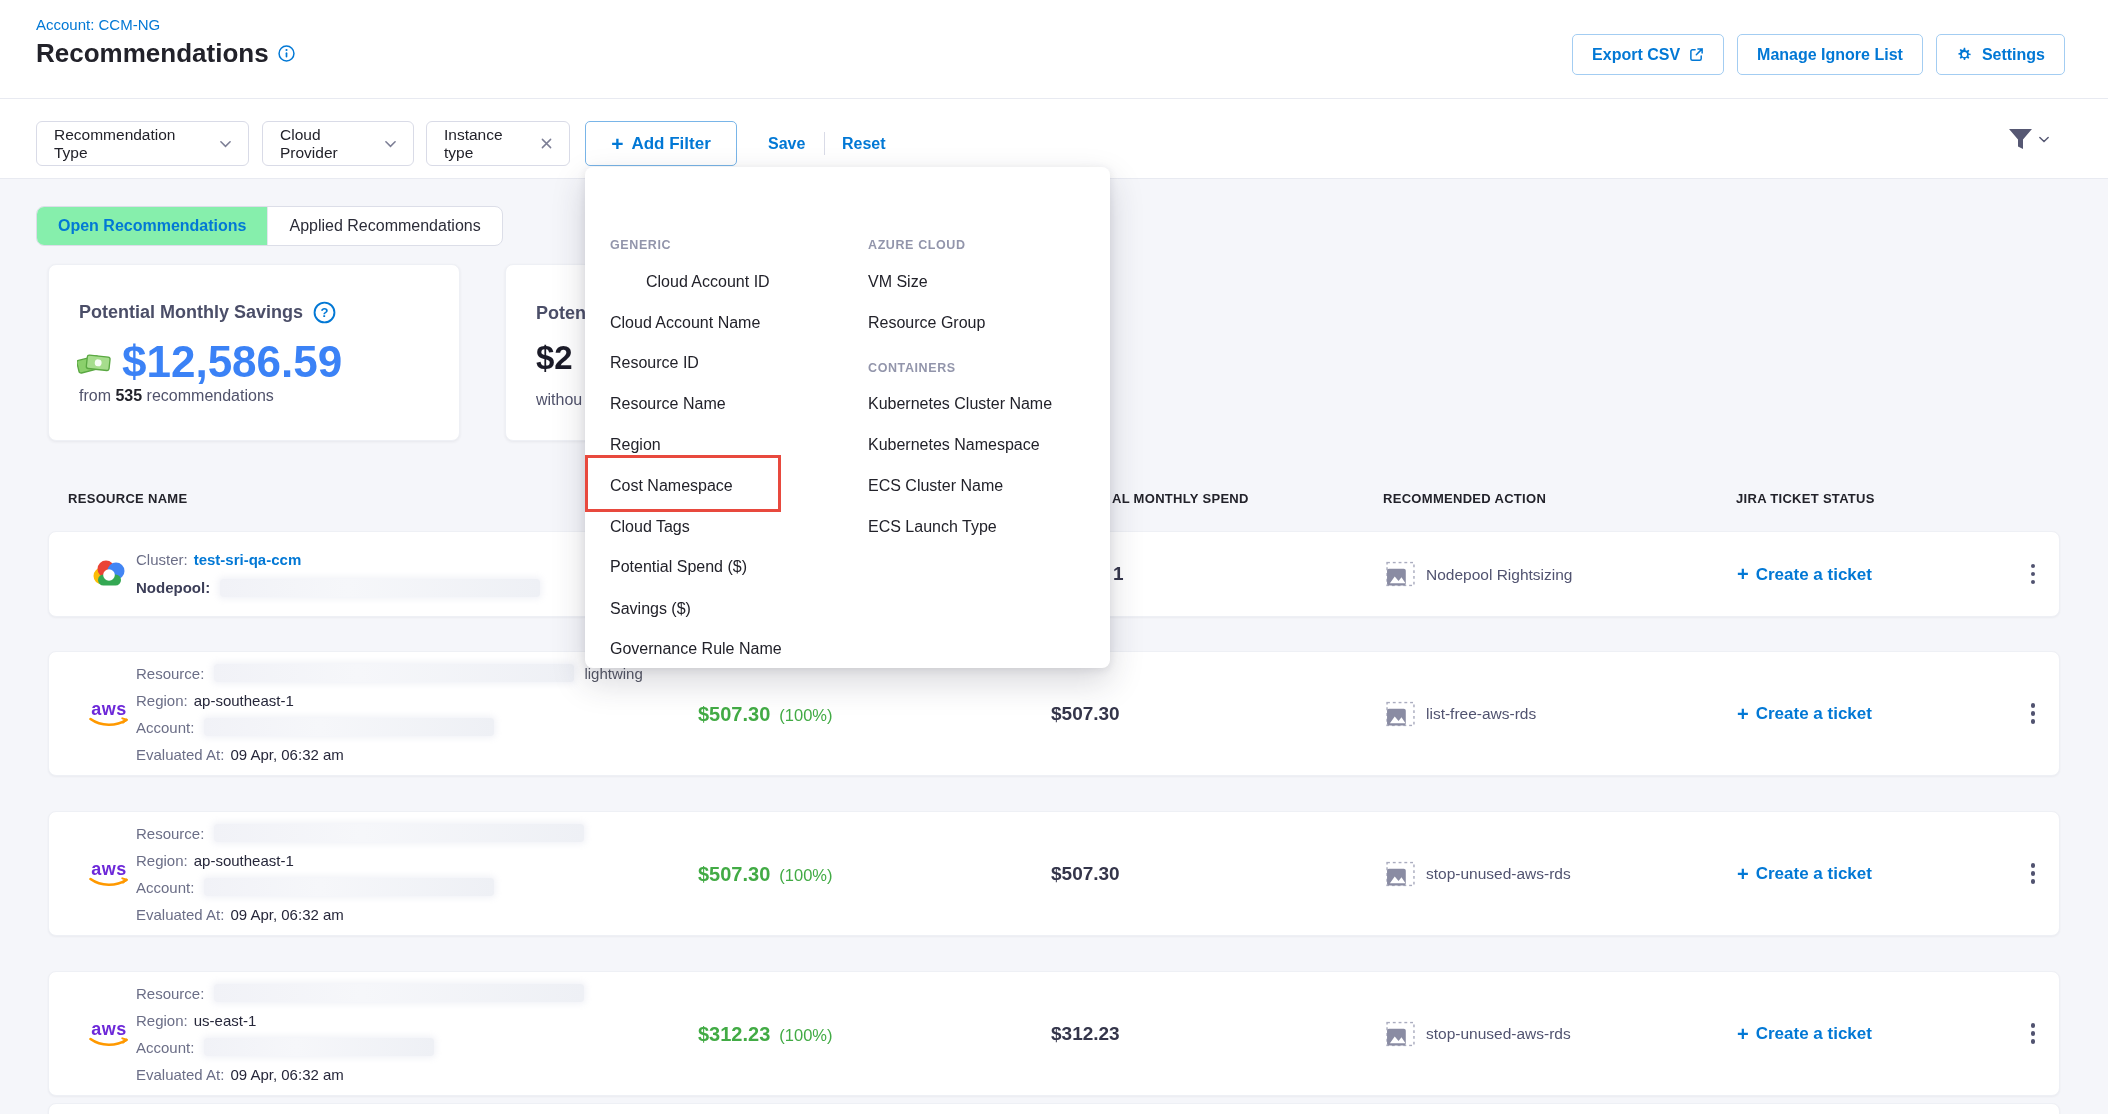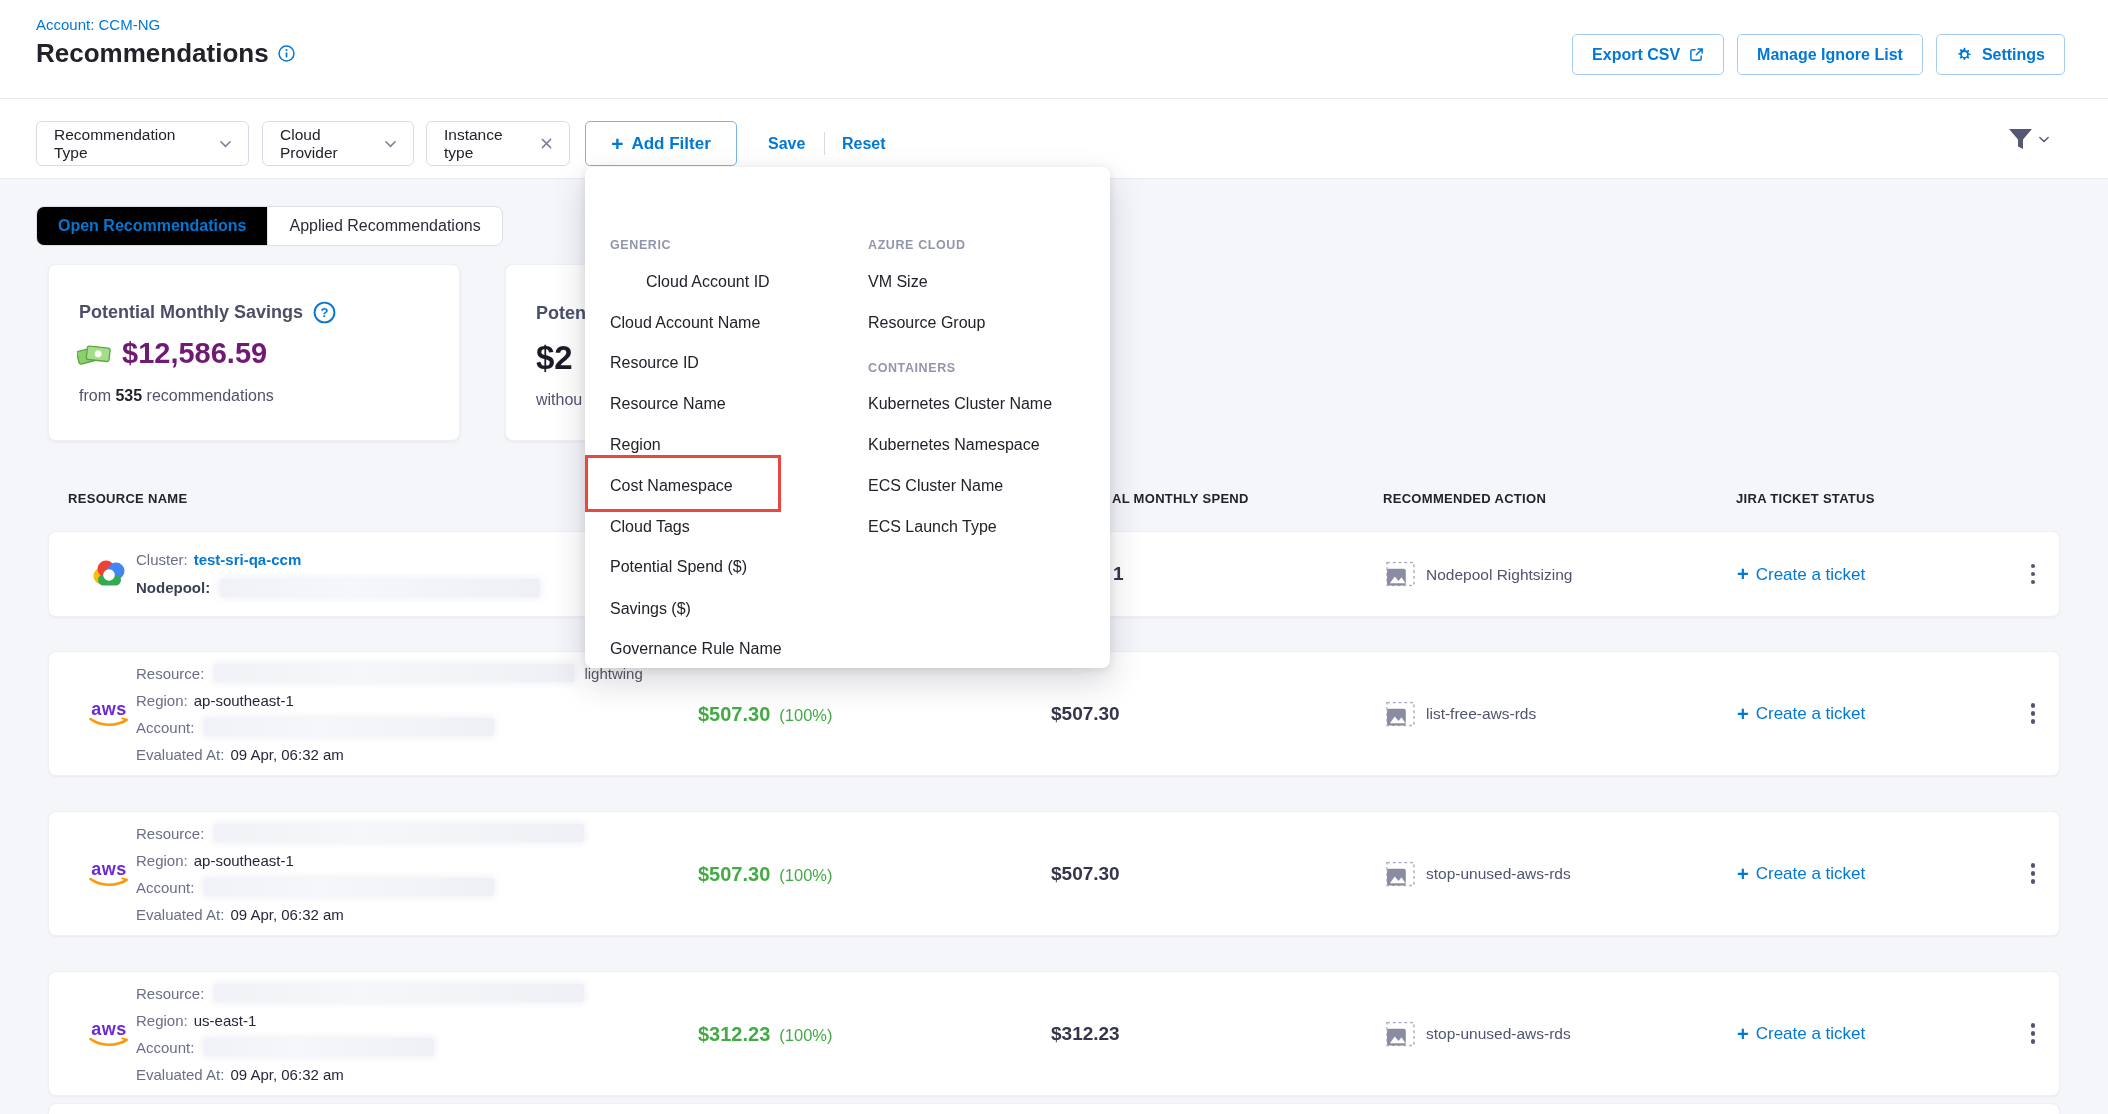--- a/index.html
+++ b/index.html
@@ -37,32 +37,32 @@
   .add-filter .lbl { font-size:17px; font-weight:bold; }
   .bar-link { position:absolute; top:121px; height:45px; display:flex; align-items:center;
     color:#0278d5; font-size:16px; font-weight:bold; cursor:pointer; }
   .vdiv { position:absolute; left:824px; top:132px; width:1px; height:23px; background:#d9dbe7; }
   .funnel-wrap { position:absolute; left:2008px; top:128px; display:flex; align-items:center; gap:6px; cursor:pointer; }
 
   
   .tabs { position:absolute; left:36px; top:206px; display:flex; border:1px solid #dcdee8;
     border-radius:8px; overflow:hidden; background:#fff; }
   .tab { height:38px; display:flex; align-items:center; padding:0 21px; font-size:16px; cursor:pointer; }
-  .tab.active { color:#0278d5; font-weight:bold; background:#000000; }
+  .tab.active { color:#0278d5; font-weight:bold; background:#86efac; }
   .tab.inactive { color:#2b2c38; border-left:1px solid #e4e6ee; }
 
   
   .card { position:absolute; top:264px; height:177px; background:#fff; border:1px solid #eef0f5;
     border-radius:8px; box-shadow:0 1px 3px rgba(40,41,61,.07); }
   .card1 { left:48px; width:412px; }
   .card2 { left:505px; width:456px; }
   .card-title { position:absolute; left:30px; top:36px; display:flex; align-items:center; gap:10px;
     font-size:18px; font-weight:600; color:#4b4e68; }
   .card-amount { position:absolute; left:28px; top:72px; display:flex; align-items:center; gap:9px; }
-  .amount-green { font-size:29px; font-weight:bold; color:#701a75; }
+  .amount-green { font-size:44px; font-weight:bold; color:#3b82f6; }
   .amount-dark { font-size:33px; font-weight:bold; color:#1b1b28; }
   .card-sub { position:absolute; left:30px; top:122px; font-size:16px; color:#50526b; }
   .card-sub b { color:#22222a; }
 
   
   .dropdown { position:absolute; left:585px; top:167px; width:525px; height:501px; background:#fff;
     border-radius:8px; box-shadow:0 2px 8px rgba(40,41,61,.10), 0 14px 34px rgba(40,41,61,.18); z-index:20; }
   .search-box { position:absolute; left:15px; top:11px; width:495px; height:40px;
     background:#f1f9fe; border:1px solid #4aa9e8; border-radius:6px;
     display:flex; align-items:center; gap:10px; padding:0 13px; }
@@ -101,21 +101,21 @@
   .savings .p { font-size:16.5px; color:#42ab45; }
   .spend { position:absolute; left:1002px; top:50%; transform:translateY(-50%);
     font-size:19px; font-weight:bold; color:#34354a; }
   .spend-frag { position:absolute; left:1064px; top:50%; transform:translateY(-50%);
     font-size:19px; font-weight:bold; color:#34354a; }
   .action { position:absolute; left:1337px; top:50%; transform:translateY(-50%);
     display:flex; align-items:center; gap:11px; font-size:15.5px; color:#515370; white-space:nowrap; }
   .ticket { position:absolute; left:1688px; top:50%; transform:translateY(-50%);
     display:flex; align-items:center; gap:7px; color:#0278d5; cursor:pointer; }
   .ticket .tplus { font-size:20px; font-weight:bold; }
-  .ticket .tlbl { font-size:17px; font-weight:normal; }
+  .ticket .tlbl { font-size:17px; font-weight:bold; }
   .kebab { position:absolute; left:1969px; top:50%; transform:translateY(-50%); width:30px; height:34px;
     display:flex; flex-direction:column; align-items:center; justify-content:center; gap:3.5px; cursor:pointer; }
   .kebab i { width:4.5px; height:4.5px; border-radius:50%; background:#515370; }
   .caret { width:1.5px; height:21px; background:#1c1c2a; }
 </style>
 </head>
 <body>
 
 <div class="page">
   <div class="content-bg"></div>

